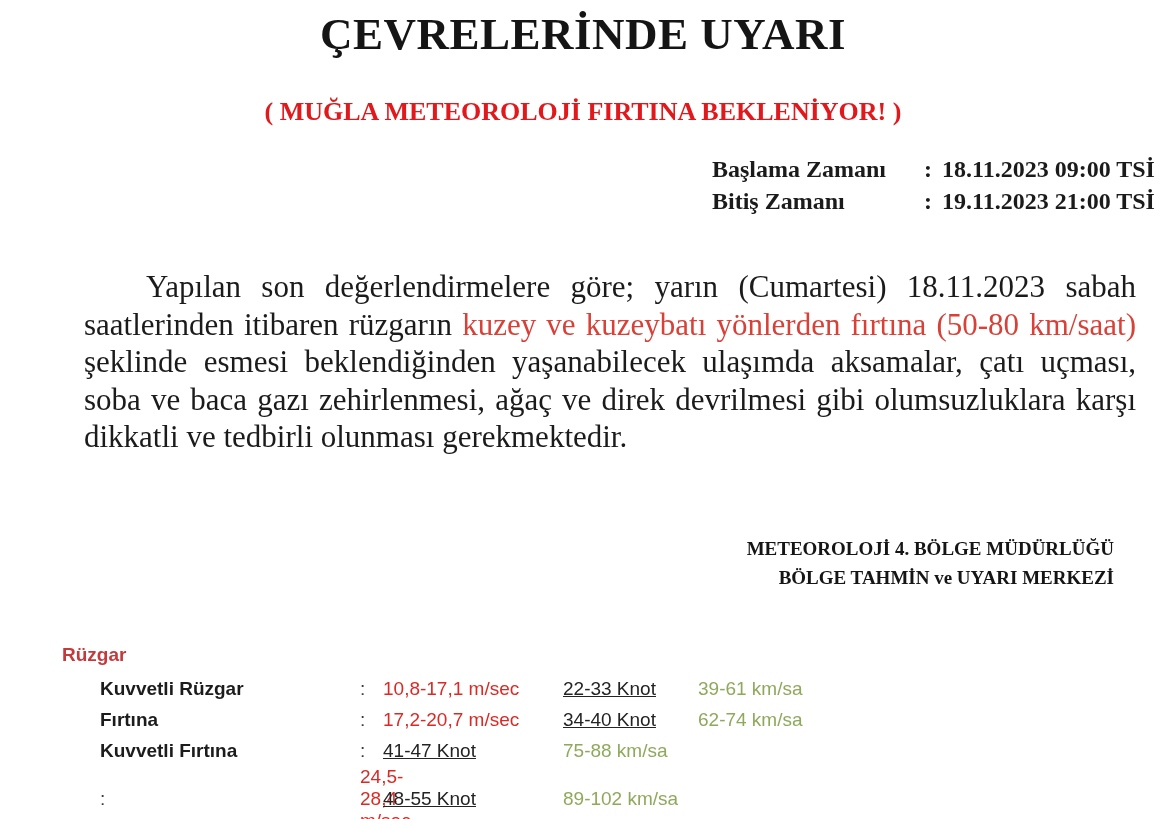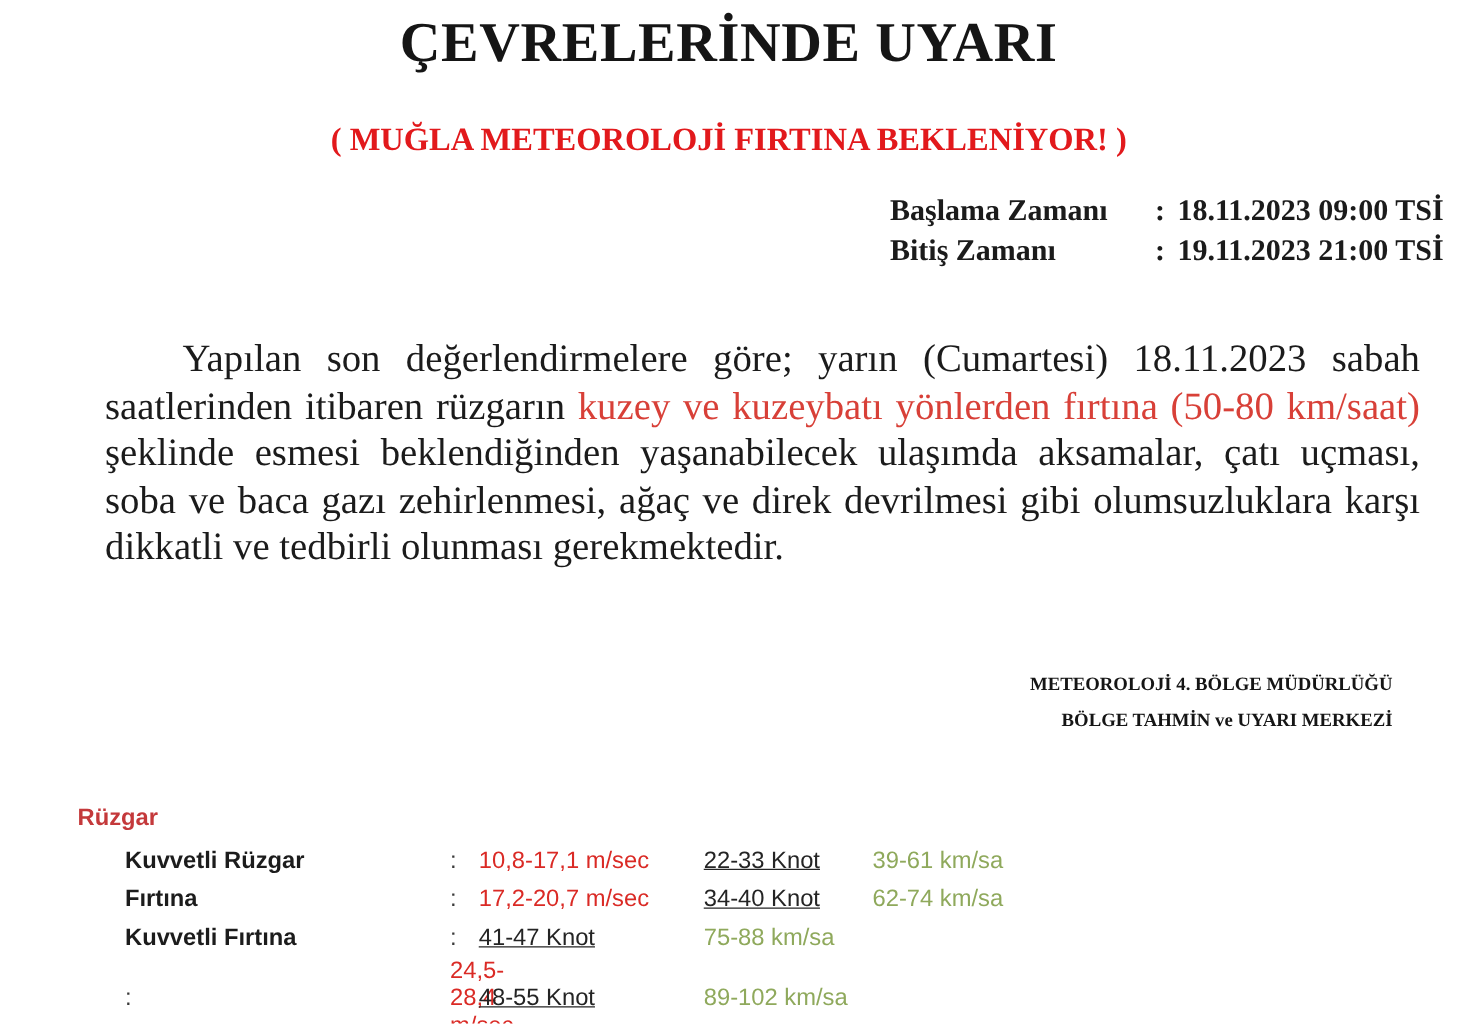--- a/index.html
+++ b/index.html
@@ -50,21 +50,21 @@
     text-indent: 62px;
     color: var(--text, #1b1b1b);
     margin-left: 36px;
   }
   .paragraph .hl { color: var(--body_red, #d84038); }
   .signature {
     position: absolute;
     top: 534px; right: 52px;
     text-align: right;
     font-weight: 700;
-    font-size: 15px;
+    font-size: 19px;
     line-height: 29px;
     color: var(--title_black, #151515);
   }
   .wind {
     position: absolute;
     top: 644px; left: 62px;
     font-family: "Liberation Sans", sans-serif;
     font-size: 19px;
   }
   .wind-header {

